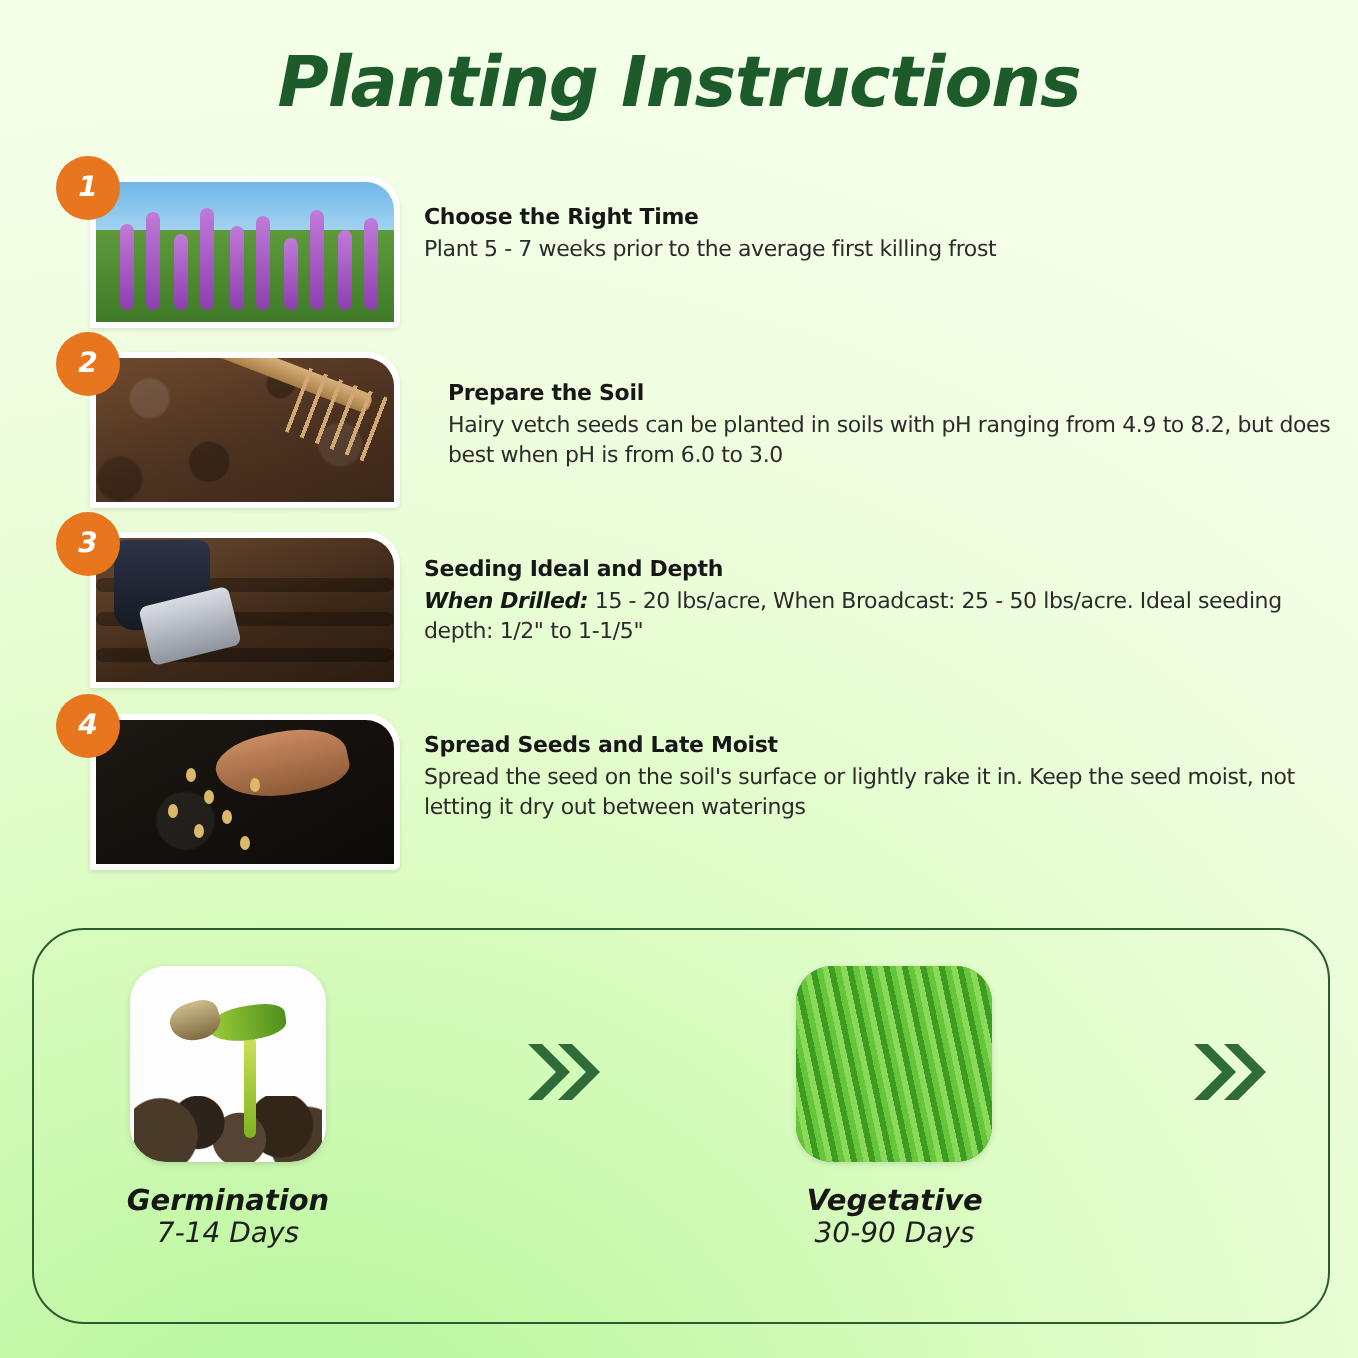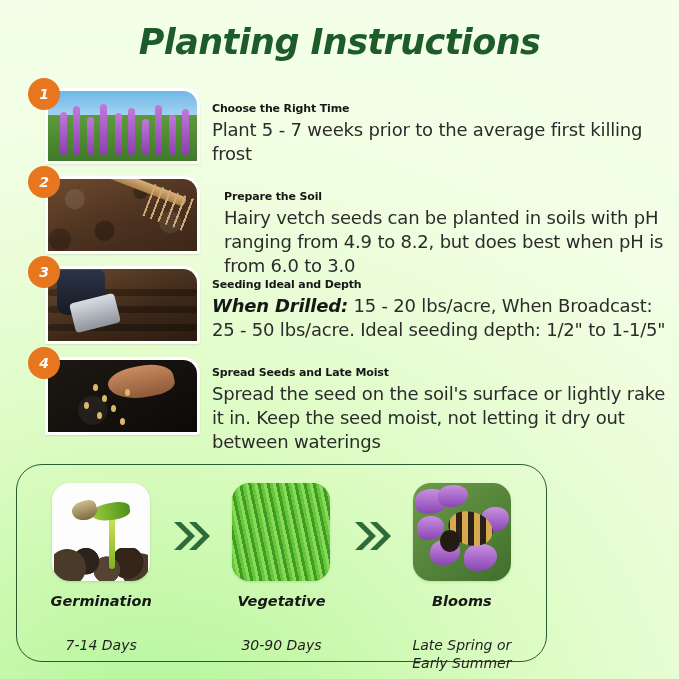--- a/index.html
+++ b/index.html
@@ -64,33 +64,33 @@
   .step-text{position:absolute;left:212px;right:12px;}
   .step-head{
     font-size:11px;
     font-weight:bold;
     color:#171717;
     letter-spacing:-0.15px;
     margin-bottom:3px;
     font-family:"DejaVu Sans",sans-serif;
   }
   .step-body{
-    font-size:18px;
+    font-size:11px;
     color:#2b2b2b;
     line-height:1.33;
     letter-spacing:-0.2px;
     font-family:"DejaVu Sans",sans-serif;
   }
   .step-body b{font-weight:bold;font-style:italic;color:#171717;}
 
   
   .lifecycle{
     position:absolute;
     left:16px;top:464px;
-    width:531px;height:198px;
+    width:649px;height:198px;
     border:1.6px solid #2a5c30;
     border-radius:26px;
     box-sizing:border-box;
   }
   .lc-row{
     position:absolute;inset:0;
     display:flex;align-items:flex-start;justify-content:space-between;
     padding:18px 22px 0 22px;
     box-sizing:border-box;
   }
@@ -104,21 +104,21 @@
     box-shadow:0 1px 3px rgba(0,0,0,0.13);
   }
   .lc-name{
     margin-top:12px;
     font-size:14.5px;font-weight:bold;font-style:italic;
     color:#171717;
     font-family:"DejaVu Sans",sans-serif;
     text-align:center;
   }
   .lc-dur{
-    margin-top:28px;
+    margin-top:0;
     font-size:14px;font-style:italic;
     color:#1f1f1f;
     text-align:center;line-height:1.28;
     font-family:"DejaVu Sans",sans-serif;
   }
   .lc-arrow{
     width:56px;
     padding-top:36px;
     display:flex;justify-content:center;
     flex:0 0 auto;
@@ -302,34 +302,17 @@
 
       <div class="lc-arrow">
         <span>
           <svg width="40" height="34" viewBox="0 0 40 34" aria-hidden="true">
             <path d="M3 3 L17 17 L3 31 L10 31 L24 17 L10 3 Z" fill="#2f6b38"></path>
             <path d="M18 3 L32 17 L18 31 L25 31 L39 17 L25 3 Z" fill="#2f6b38"></path>
           </svg>
         </span>
       </div>
 
-      <div class="lc-stage">
-        <div class="lc-img">
-          <div class="sc">
-            <div class="bloombg"></div>
-            <div class="petal" style="left:2%;top:6%;width:34%;height:26%;"></div>
-            <div class="petal" style="left:26%;top:2%;width:30%;height:22%;"></div>
-            <div class="petal" style="left:4%;top:34%;width:28%;height:24%;"></div>
-            <div class="petal" style="left:18%;top:58%;width:30%;height:26%;"></div>
-            <div class="petal" style="left:52%;top:62%;width:34%;height:28%;"></div>
-            <div class="petal" style="left:70%;top:24%;width:28%;height:26%;"></div>
-            <div class="bee"></div>
-            <div class="beehead"></div>
-          </div>
-        </div>
-        <div class="lc-name">Blooms</div>
-        <div class="lc-dur">Late Spring or Early Summer</div>
-      </div>
 
     </div>
   </div>
 
 </div>
 
 </body></html>

